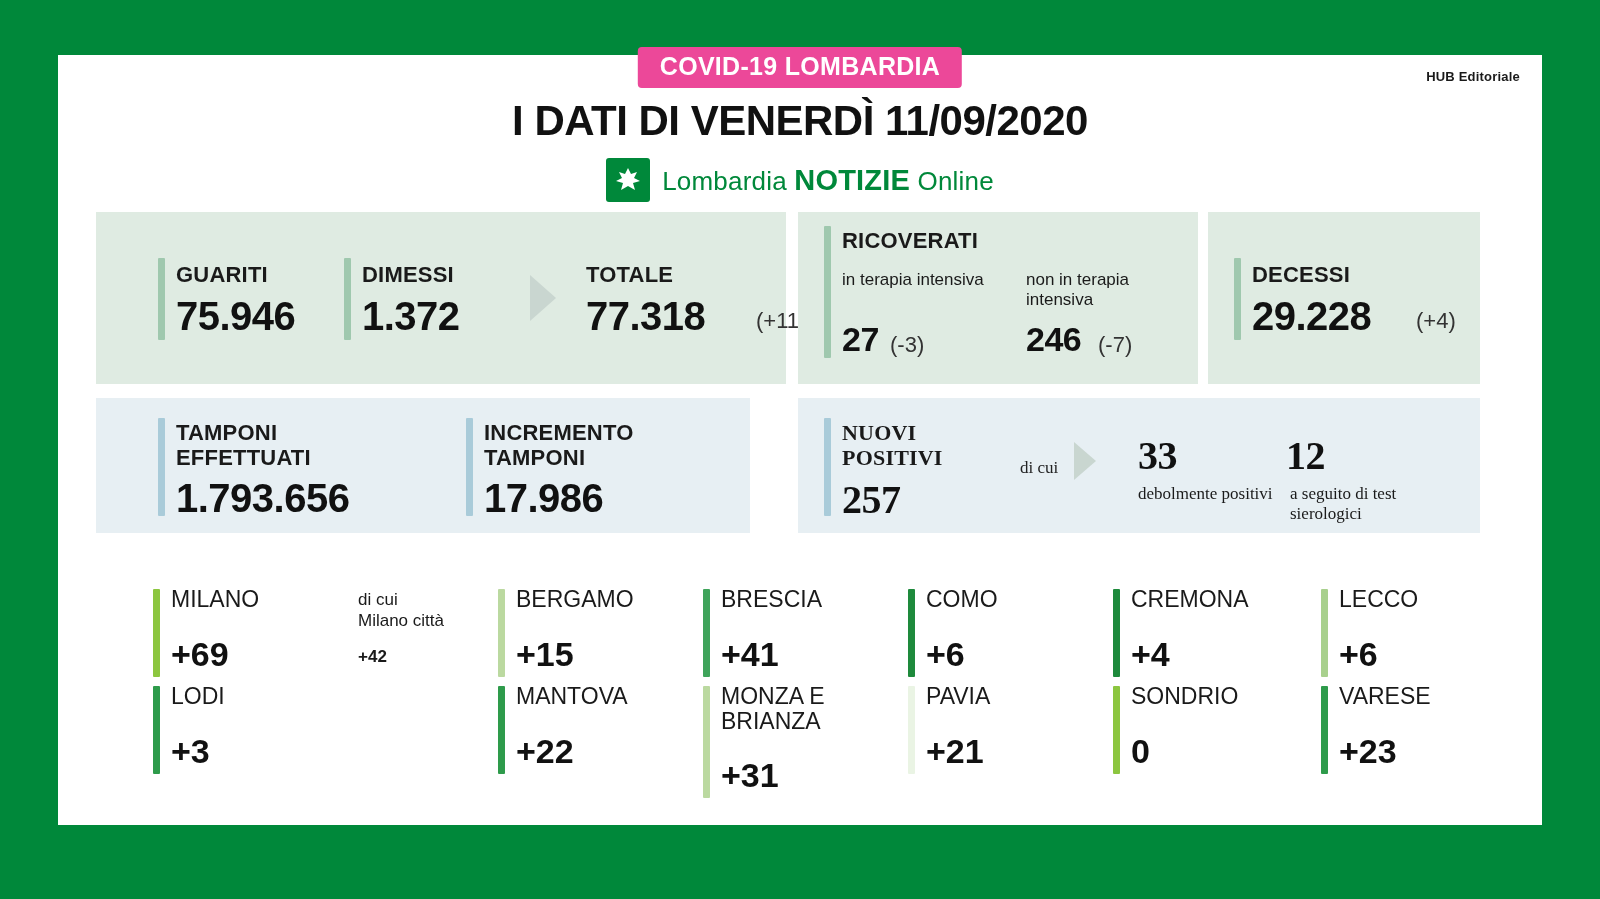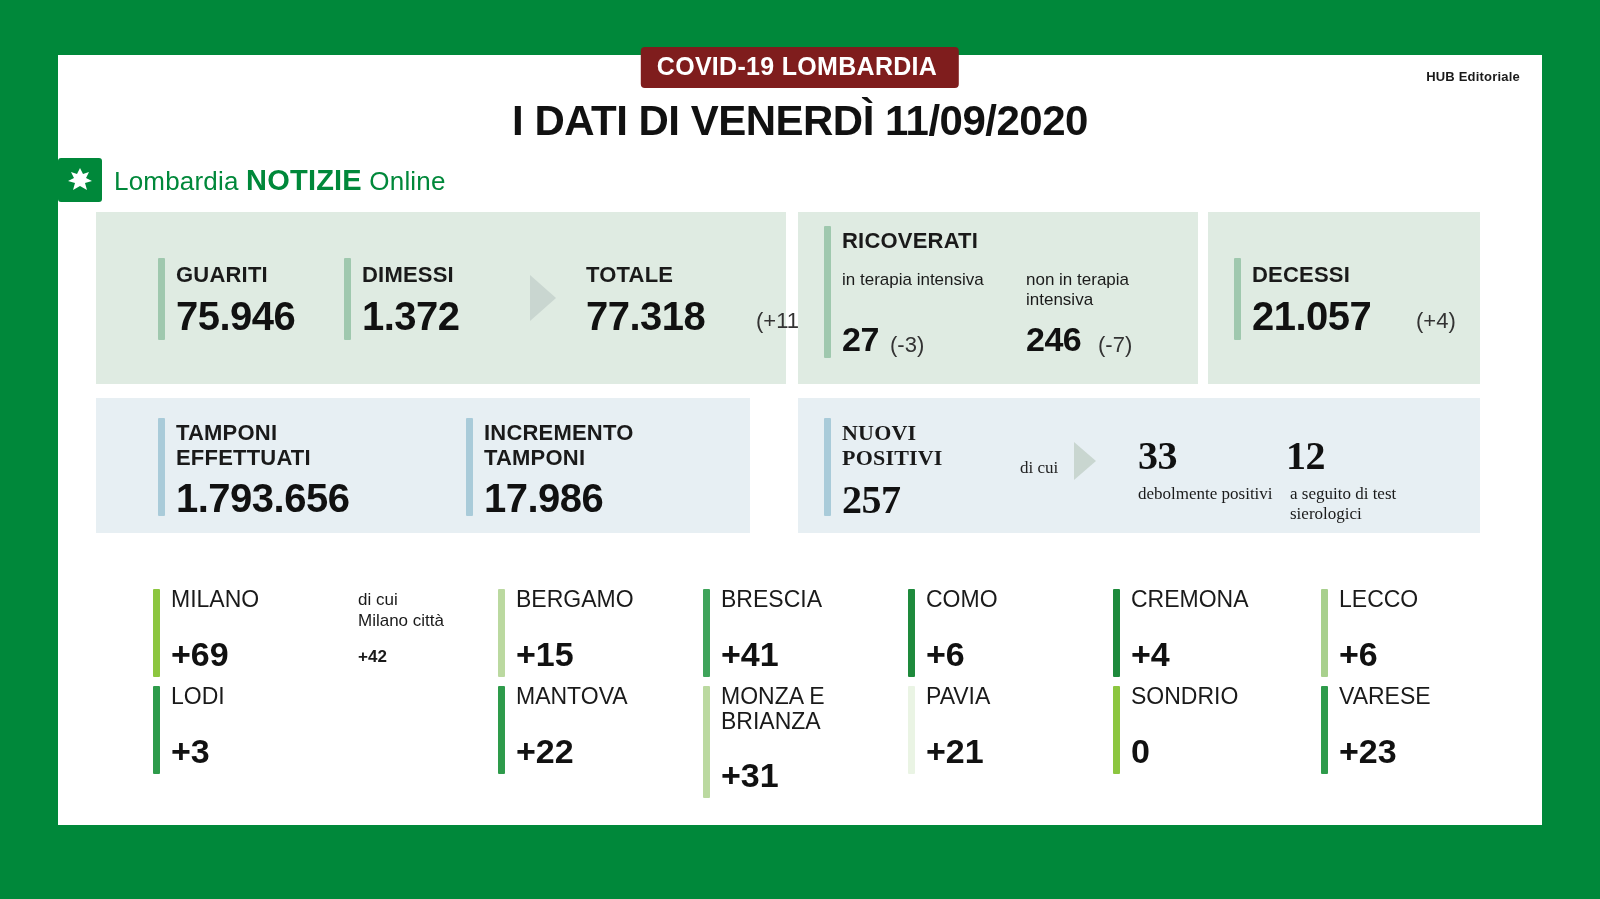--- a/index.html
+++ b/index.html
@@ -25,26 +25,26 @@
     background: #ffffff;
     box-sizing: border-box;
   }
 
   
   .banner {
     position: absolute;
     left: 50%;
     transform: translateX(-50%);
     top: -8px;
-    background: #7f1d1d;
+    background: #ec4899;
     color: #ffffff;
     font-size: 25px;
     font-weight: bold;
     letter-spacing: .3px;
-    padding: 5px 22px 7px 16px;
+    padding: 5px 22px 7px 22px;
     border-radius: 4px;
     white-space: nowrap;
   }
   .hub {
     position: absolute;
     right: 22px;
     top: 14px;
     font-size: 13px;
     font-weight: bold;
     color: #1a1a1a;
@@ -61,20 +61,21 @@
     color: #111111;
     letter-spacing: -.5px;
   }
   .brandrow {
     position: absolute;
     left: 0;
     right: 0;
     top: 103px;
     display: flex;
     align-items: center;
+    justify-content: center;
     gap: 12px;
   }
   .brandmark {
     width: 44px;
     height: 44px;
     background: #00883A;
     border-radius: 3px;
     position: relative;
   }
   .brandmark svg { position: absolute; left: 8px; top: 8px; }
@@ -239,21 +240,21 @@
       <div class="delta" style="position:absolute; left:92px; top:120px;">(-3)</div>
 
       <div class="lab-sm" style="position:absolute; left:228px; top:58px; width:170px;">non in terapia intensiva</div>
       <div class="num num-sm" style="position:absolute; left:228px; top:108px;">246</div>
       <div class="delta" style="position:absolute; left:300px; top:120px;">(-7)</div>
     </div>
 
     <div class="box box-green" style="left:1150px; top:157px; width:272px; height:172px;">
       <div class="bar" style="left:26px; top:46px; height:82px; background:#9FC8AE;"></div>
       <div class="lab" style="position:absolute; left:44px; top:50px;">DECESSI</div>
-      <div class="num" style="position:absolute; left:44px; top:82px;">21.057</div>
+      <div class="num" style="position:absolute; left:44px; top:82px;">29.228</div>
       <div class="delta" style="position:absolute; left:208px; top:96px;">(+4)</div>
     </div>
 
     <div class="box box-blue" style="left:38px; top:343px; width:654px; height:135px;">
       <div class="bar" style="left:62px; top:20px; height:98px; background:#A9CBD9;"></div>
       <div class="lab" style="position:absolute; left:80px; top:22px; width:230px;">TAMPONI EFFETTUATI</div>
       <div class="num" style="position:absolute; left:80px; top:78px;">1.793.656</div>
 
       <div class="bar" style="left:370px; top:20px; height:98px; background:#A9CBD9;"></div>
       <div class="lab" style="position:absolute; left:388px; top:22px; width:230px;">INCREMENTO TAMPONI</div>

